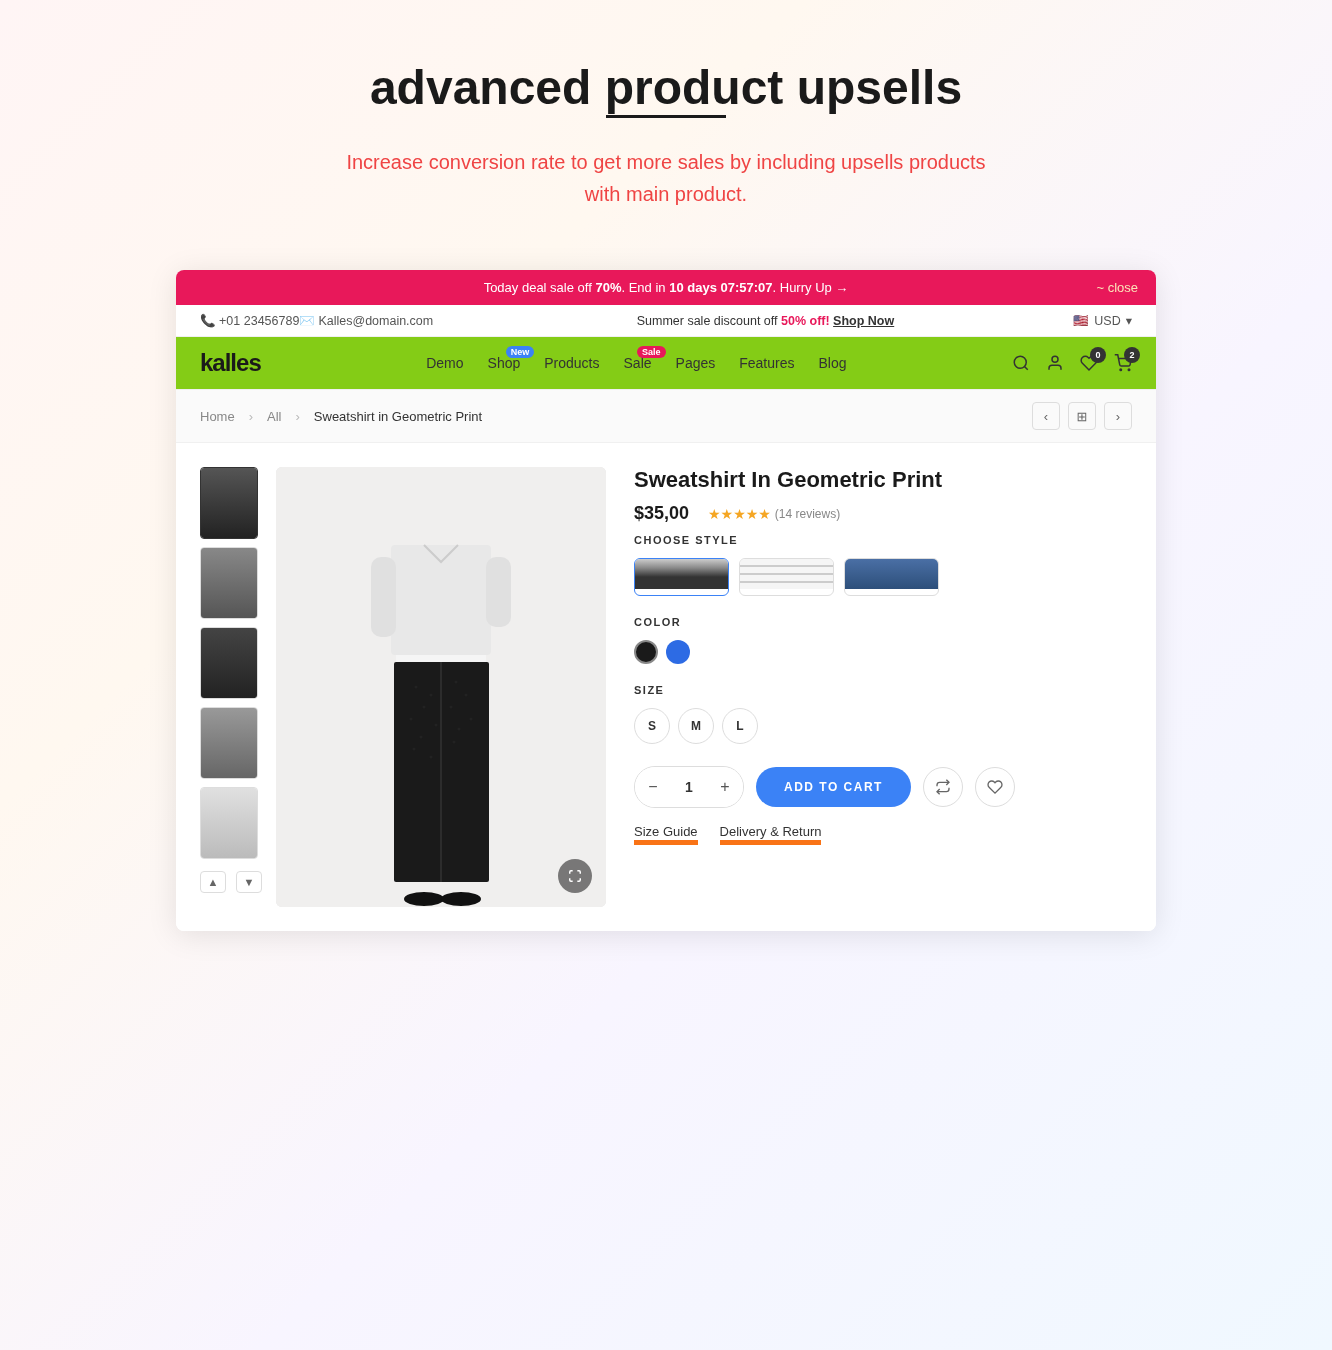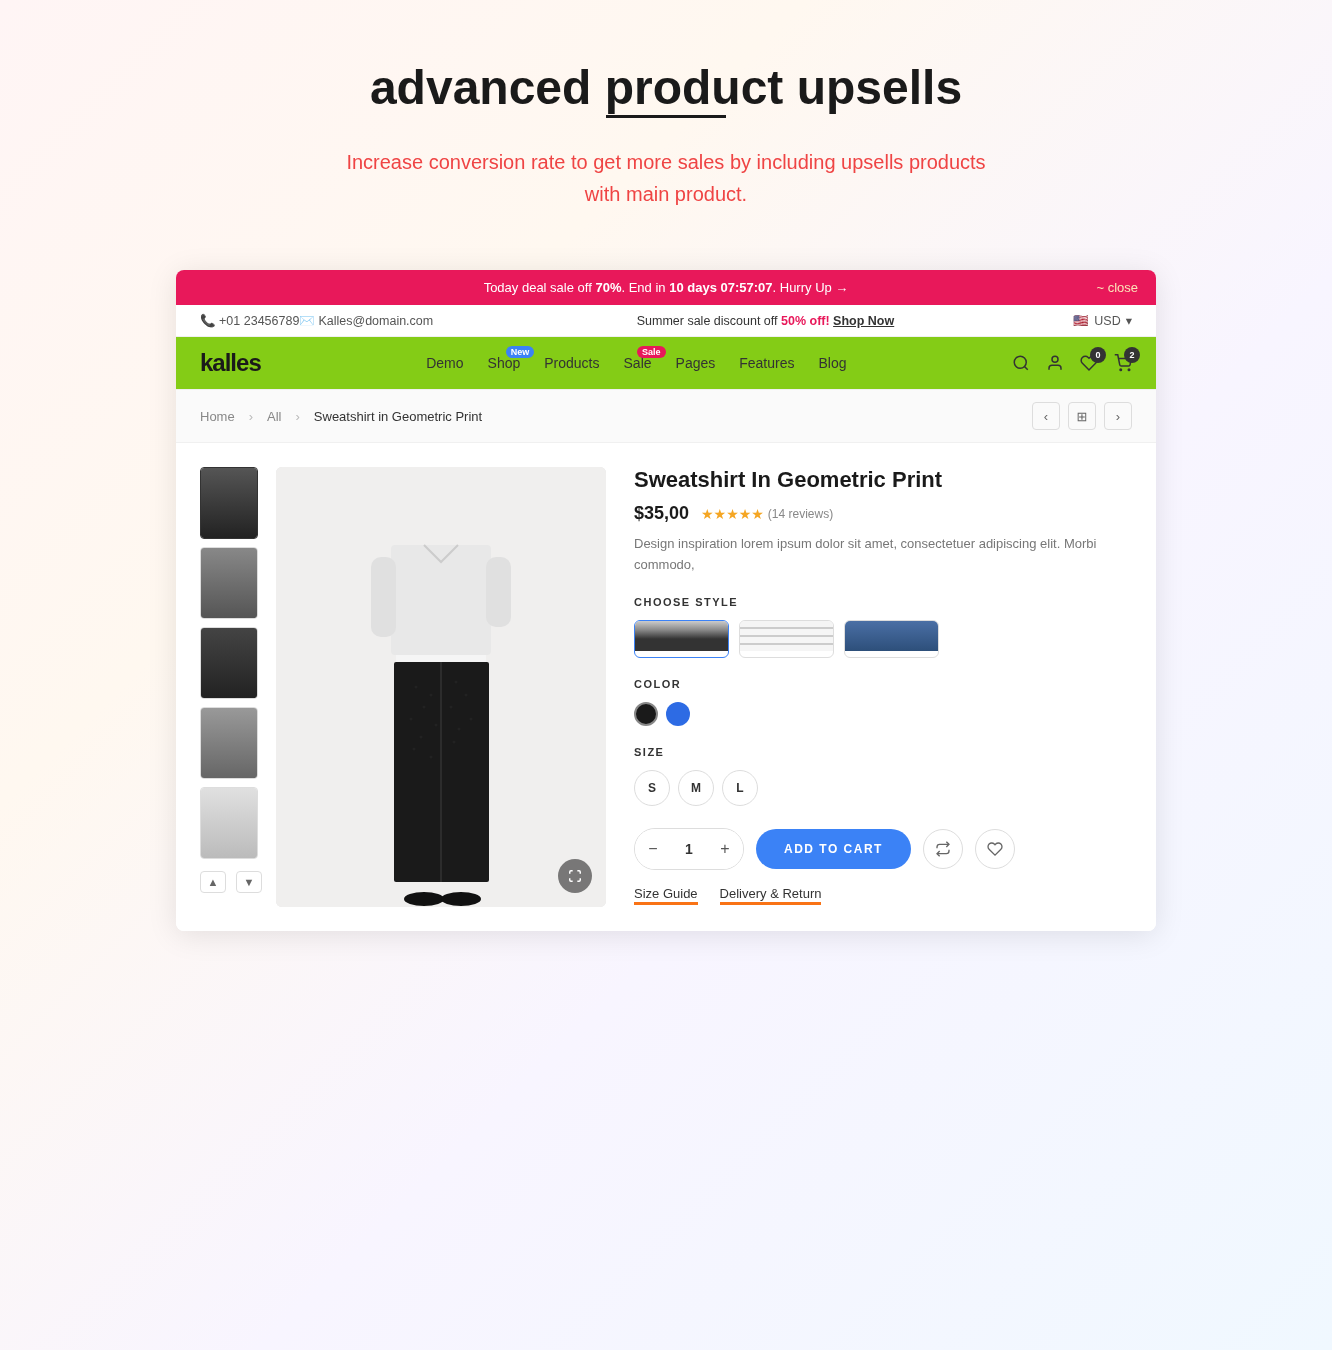--- a/index.html
+++ b/index.html
@@ -261,21 +261,21 @@
     }
     .product-title {
       font-size: 22px;
       font-weight: 700;
       color: #1a1a1a;
       margin-bottom: 10px;
     }
     .product-price-row {
       display: flex;
       align-items: center;
-      gap: 12px;
+      gap: 19px;
       margin-bottom: 10px;
     }
     .product-price {
       font-size: 18px;
       font-weight: 700;
       color: #1a1a1a;
     }
     .product-stars {
       color: #f5a623;
       font-size: 14px;
@@ -420,21 +420,21 @@
 
     
     .product-footer-links {
       display: flex;
       gap: 22px;
       font-size: 13px;
     }
     .product-footer-links a {
       color: #333;
       text-decoration: none;
-      border-bottom: 3px solid #f97316;
+      border-bottom: 5px solid #f97316;
       padding-bottom: 1px;
       cursor: pointer;
     }
 
     
     .thumb-black-pants {
       background: linear-gradient(180deg, #555 0%, #222 100%);
       width: 100%; height: 100%;
     }
     .thumb-gray-pants {
@@ -638,21 +638,20 @@
       <div class="product-title">Sweatshirt In Geometric Print</div>
 
       <div class="product-price-row">
         <div class="product-price">$35,00</div>
         <div class="product-stars">
           <span>★★★★★</span>
           <span class="reviews">(<span>14 reviews</span>)</span>
         </div>
       </div>
 
-      <div class="product-desc">Design inspiration lorem ipsum dolor sit amet, consectetuer adipiscing elit. Morbi commodo,</div>
 
       <div class="section-label">CHOOSE STYLE</div>
       <div class="style-options">
         <div class="style-option selected">
           <div class="style-thumb style-black"></div>
           <div class="style-name">Sweatshirt in Geometric Print</div>
         </div>
         <div class="style-option">
           <div class="style-thumb style-stripe"></div>
           <div class="style-name">Combat Long Sleeve</div>

